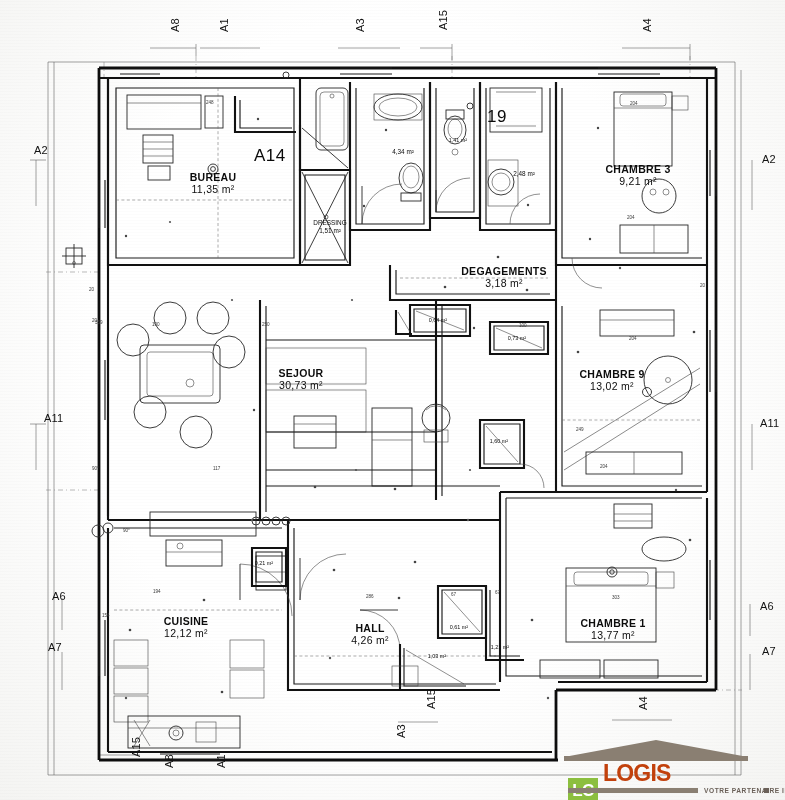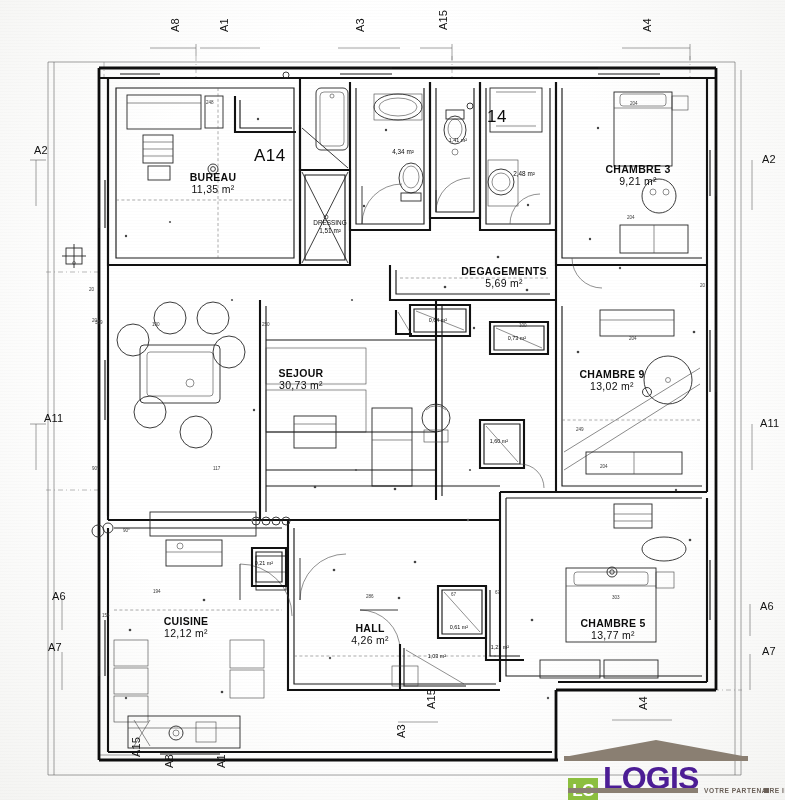--- a/index.html
+++ b/index.html
@@ -113,21 +113,21 @@
     width: 30px; height: 23px;
     background: #8cbf3f;
     display: flex; align-items: flex-end; justify-content: center;
   }
   #logo .lcbox span {
     color: #fff; font-size: 17px; font-weight: 700;
     font-family: "Liberation Sans", sans-serif; letter-spacing: -0.5px;
   }
   #logo .word1 {
     position: absolute; left: 47px; top: 20px;
-    color: #4c1d95; font-size: 32px; font-weight: 700;
+    color: #c2410c; font-size: 23px; font-weight: 700;
     font-family: "Liberation Sans", sans-serif; letter-spacing: -0.8px;
   }
   #logo .word2 {
     position: absolute; left: 125px; top: 20px;
     color: #8cbf3f; font-size: 25px; font-weight: 400;
     font-family: "Liberation Sans", sans-serif; letter-spacing: -0.8px;
   }
   #logo .botbar {
     position: absolute; left: 12px; top: 48px;
     width: 130px; height: 5px; background: #8a7f72;
@@ -555,21 +555,21 @@
       </div>
       <div class="room-label small" style="left: 524px; top: 174px; transform: translate(-50%, -50%);">
         <div class="room-area">2,48 m²</div>
       </div>
       <div class="room-label" style="left: 638px; top: 175px; transform: translate(-50%, -50%);">
         <div class="room-name">CHAMBRE 3</div>
         <div class="room-area">9,21 m²</div>
       </div>
       <div class="room-label" style="left: 504px; top: 277px; transform: translate(-50%, -50%);">
         <div class="room-name">DEGAGEMENTS</div>
-        <div class="room-area">5,69 m²</div>
+        <div class="room-area">3,18 m²</div>
       </div>
       <div class="room-label tiny" style="left: 438px; top: 320px; transform: translate(-50%, -50%);">
         <div class="room-area">0,64 m²</div>
       </div>
       <div class="room-label tiny" style="left: 517px; top: 338px; transform: translate(-50%, -50%);">
         <div class="room-area">0,73 m²</div>
       </div>
       <div class="room-label" style="left: 301px; top: 379px; transform: translate(-50%, -50%);">
         <div class="room-name">SEJOUR</div>
         <div class="room-area">30,73 m²</div>
@@ -595,27 +595,27 @@
       <div class="room-label tiny" style="left: 500px; top: 647px; transform: translate(-50%, -50%);">
         <div class="room-area">1,21 m²</div>
       </div>
       <div class="room-label tiny" style="left: 437px; top: 656px; transform: translate(-50%, -50%);">
         <div class="room-area">1,03 m²</div>
       </div>
       <div class="room-label tiny" style="left: 264px; top: 563px; transform: translate(-50%, -50%);">
         <div class="room-area">0,21 m²</div>
       </div>
       <div class="room-label" style="left: 613px; top: 629px; transform: translate(-50%, -50%);">
-        <div class="room-name">CHAMBRE 5</div>
+        <div class="room-name">CHAMBRE 1</div>
         <div class="room-area">13,77 m²</div>
       </div>
     </div>
   <div id="plate-labels">
       <div class="plate-label" style="left: 254px; top: 105px; margin-top: 41px;">A14</div>
-      <div class="plate-label" style="left: 487px; top: 107px;">14</div>
+      <div class="plate-label" style="left: 487px; top: 107px;">19</div>
     </div>
   <div id="axis-layer">
       <div class="axis-label rot" style="left: 169px; top: 32px;">A8</div>
       <div class="axis-label rot" style="left: 218px; top: 32px;">A1</div>
       <div class="axis-label rot" style="left: 354px; top: 32px;">A3</div>
       <div class="axis-label rot" style="left: 437px; top: 30px;">A15</div>
       <div class="axis-label rot" style="left: 641px; top: 32px;">A4</div>
       <div class="axis-label" style="left: 34px; top: 144px;">A2</div>
       <div class="axis-label" style="left: 44px; top: 412px;">A11</div>
       <div class="axis-label" style="left: 52px; top: 590px;">A6</div>

